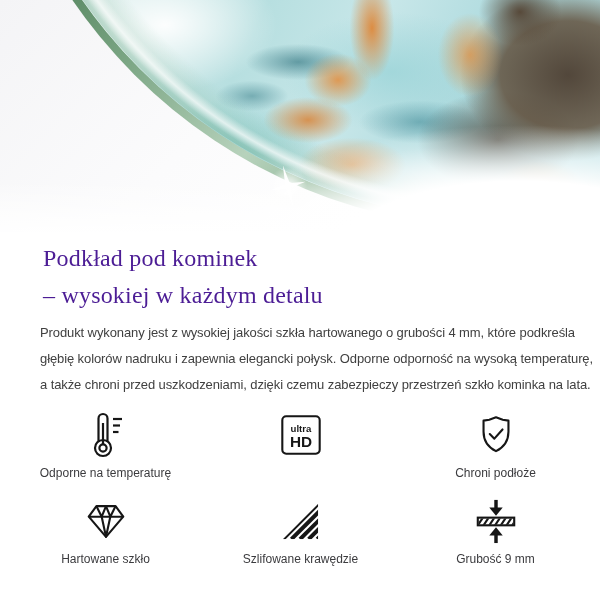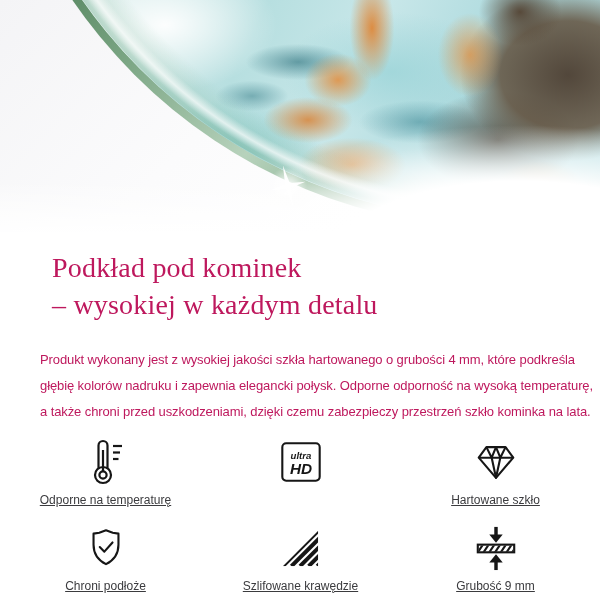--- a/index.html
+++ b/index.html
@@ -41,31 +41,31 @@
           linear-gradient(115deg,#f0f6f4 0%,#d5ebea 18%,#b7dfe0 38%,#c8e7e9 55%,#abd9dd 75%,#bfe2e6 100%);}
   .hero-fade{position:absolute;inset:0;pointer-events:none;background:
           radial-gradient(ellipse 420px 180px at 520px 262px, #ffffff 45%, rgba(255,255,255,0) 76%),
           linear-gradient(to bottom, rgba(255,255,255,0) 78%, rgba(255,255,255,0.9) 98%);}
   .sparkle{position:absolute;left:266px;top:164px;width:44px;height:44px;
            background:radial-gradient(circle, rgba(255,255,255,0.95) 0%, rgba(255,255,255,0) 62%);}
   .sparkle svg{position:absolute;inset:0;transform:rotate(-14deg);}
 
   
   .content{padding:5px 40px 0 40px;}
-  .title{margin:12px;font-family:"Liberation Serif", serif;font-weight:400;
-         font-size:28px;line-height:37px;color:#be185d;letter-spacing:0.2px;}
-  .desc{margin:24px 0 0 0;font-size:13px;line-height:26px;color:#be185d;letter-spacing:-0.1px;}
+  .title{margin:3px;font-family:"Liberation Serif", serif;font-weight:400;
+         font-size:24px;line-height:37px;color:#4c1d95;letter-spacing:0.2px;}
+  .desc{margin:6px 0 0 0;font-size:13px;line-height:26px;color:#404040;letter-spacing:-0.1px;}
   .desc .line{white-space:nowrap;}
 
   
   .features{margin:12px 0 0 8px;width:584px;display:grid;
             grid-template-columns:repeat(3,195px);row-gap:16px;}
   .feature{display:flex;flex-direction:column;align-items:center;}
-  .icon-box{height:50px;display:flex;align-items:center;justify-content:flex-start;font-style:italic;}
-  .feature-label{margin-top:6px;font-size:12px;line-height:14px;color:#3b3b3e;text-align:center;text-decoration:underline;}
+  .icon-box{height:50px;display:flex;align-items:center;justify-content:flex-start;}
+  .feature-label{margin-top:6px;font-size:12px;line-height:14px;color:#3b3b3e;text-align:center;}
   .ico{stroke:#161616;fill:none;stroke-width:2.2;}
 </style>
 </head>
 <body>
 
 <div class="page">
 
   <div class="hero">
     <div class="disc-bevel"></div>
     <div class="disc-art"></div>
@@ -111,37 +111,37 @@
         <svg width="46" height="46" viewBox="0 0 48 48">
           <rect class="ico" x="4.5" y="4.5" width="39" height="39" rx="4" stroke-width="2.6"></rect>
           <text x="24" y="20.5" text-anchor="middle" font-family="Liberation Sans, sans-serif" font-size="10" font-weight="600" fill="#161616">ultra</text>
           <text x="24" y="36.5" text-anchor="middle" font-family="Liberation Sans, sans-serif" font-size="16" font-weight="700" fill="#161616">HD</text>
         </svg>
       </div>
     </div>
 
     <div class="feature">
       <div class="icon-box">
+        <svg width="46" height="46" viewBox="0 0 48 48">
+          <path class="ico" stroke-linejoin="round" d="M24,5.5 L31,8 L37,9 V20.5 C37,30.5 31.5,37 24,40.8 C16.5,37 11,30.5 11,20.5 V9 L17,8 Z"></path>
+          <path class="ico" stroke-width="2.5" stroke-linecap="round" stroke-linejoin="round" d="M17.5,23 L22.3,27.8 L30.8,18.2"></path>
+        </svg>
+      </div>
+      <div class="feature-label">Chroni podłoże</div>
+    </div>
+
+    <div class="feature">
+      <div class="icon-box">
         <svg width="46" height="40" viewBox="0 0 48 40">
           <path class="ico" stroke-linejoin="round" d="M14,4.5 H34 L42,15.5 L24,36.5 L6,15.5 Z"></path>
           <line class="ico" x1="6" y1="15.5" x2="42" y2="15.5" stroke-width="1.8"></line>
           <path class="ico" stroke-width="1.8" stroke-linejoin="round" d="M14,4.5 L19.5,15.5 L24,4.5 L28.5,15.5 L34,4.5 M19.5,15.5 L24,36.5 L28.5,15.5"></path>
         </svg>
       </div>
       <div class="feature-label">Hartowane szkło</div>
-    </div>
-
-    <div class="feature">
-      <div class="icon-box">
-        <svg width="46" height="46" viewBox="0 0 48 48">
-          <path class="ico" stroke-linejoin="round" d="M24,5.5 L31,8 L37,9 V20.5 C37,30.5 31.5,37 24,40.8 C16.5,37 11,30.5 11,20.5 V9 L17,8 Z"></path>
-          <path class="ico" stroke-width="2.5" stroke-linecap="round" stroke-linejoin="round" d="M17.5,23 L22.3,27.8 L30.8,18.2"></path>
-        </svg>
-      </div>
-      <div class="feature-label">Chroni podłoże</div>
     </div>
 
     <div class="feature">
       <div class="icon-box">
         <svg width="46" height="44" viewBox="0 0 48 46">
           <defs>
               <clipPath id="triClip">
                 <polygon points="5,42 42,5 42,42"></polygon>
               </clipPath>
             </defs>

